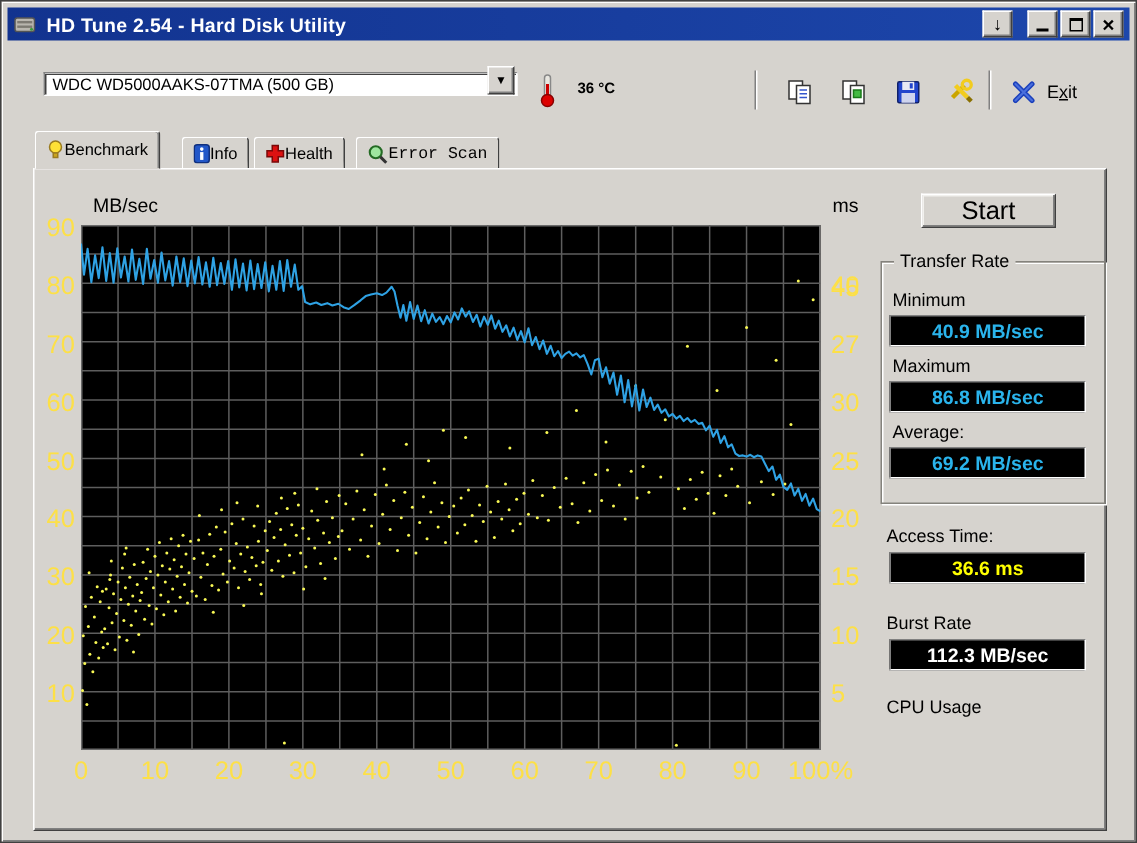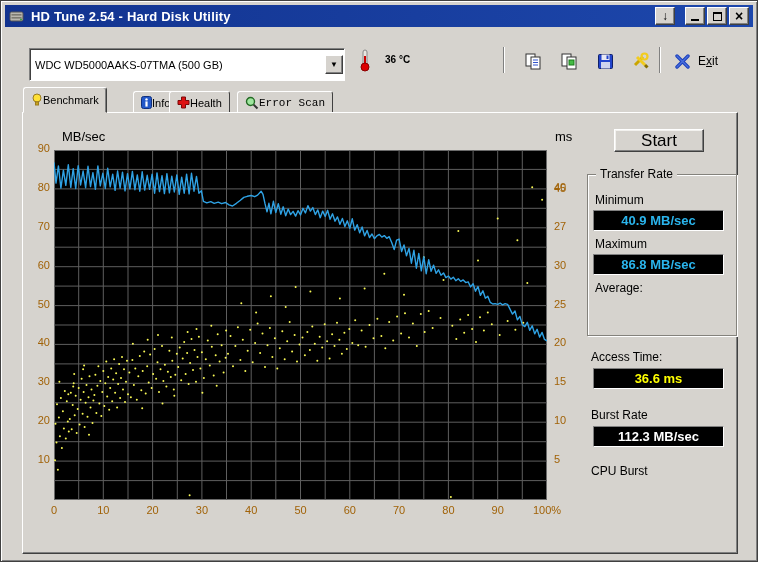--- a/index.html
+++ b/index.html
@@ -11,43 +11,43 @@
   .titlebar{position:absolute;left:4px;top:4px;right:4px;height:22px;
     background:linear-gradient(90deg,#12338f,#1d47ac);display:flex;align-items:center;padding:0 4px;}
   .titlebar .apptitle{color:#fff;font-weight:bold;font-size:13px;margin-left:6px;letter-spacing:.2px;}
   .tbtn{width:20px;height:18px;background:#d6d3ce;border:1px solid;border-color:#fff #404040 #404040 #fff;
     box-shadow:inset -1px -1px 0 #808080;display:flex;align-items:center;justify-content:center;
     font-weight:bold;font-size:12px;line-height:1;}
   .tbtn + .tbtn{margin-left:2px;}
   .minglyph{width:8px;height:2px;background:#000;margin-top:8px;}
   .maxglyph{width:9px;height:9px;border:1px solid #000;border-top-width:2px;}
   
-  .combo{position:absolute;left:28px;top:47px;width:316px;height:33px;background:#fff;
+  .combo{position:absolute;left:28px;top:47px;width:316px;height:16px;background:#fff;
     border:1px solid;border-color:#808080 #fff #fff #808080;box-shadow:inset 1px 1px 0 #404040;
-    display:flex;align-items:center;}
+    display:flex;align-items:flex-end;}
   .combo .combotext{flex:1;padding:0 5px;white-space:nowrap;overflow:hidden;}
   .combo .drop{width:18px;height:19px;margin-right:1px;background:#d6d3ce;border:1px solid;
     border-color:#fff #404040 #404040 #fff;box-shadow:inset -1px -1px 0 #808080;
     display:flex;align-items:center;justify-content:center;font-size:8px;}
   .tsep{position:absolute;top:46px;width:2px;height:26px;border-left:1px solid #808080;border-right:1px solid #fff;}
   .ticonbtn{position:absolute;top:48px;width:24px;height:24px;display:flex;align-items:center;justify-content:center;}
   .temp{position:absolute;left:384px;top:53px;font-weight:bold;font-size:10px;}
   .exitlabel{position:absolute;left:697px;top:53px;font-size:12px;}
   
   .tab{position:absolute;background:#d6d3ce;border:1px solid;border-color:#fff #404040 #d6d3ce #fff;
     border-radius:3px 3px 0 0;display:flex;align-items:center;padding:0 7px;gap:0;}
   .tab.inactive{top:90px;height:22px;border-bottom:none;}
   .tab.active{top:86px;height:26px;z-index:3;box-shadow:inset -1px 0 0 #808080;}
   
   .page{position:absolute;left:21px;top:111px;width:716px;height:442px;background:#d6d3ce;
     border:1px solid;border-color:#fff #404040 #404040 #fff;box-shadow:inset -1px -1px 0 #808080;z-index:1;}
   
   .chartwrap{position:absolute;left:31px;top:37px;width:493px;height:350px;background:#000;}
   .chartwrap svg{display:block;}
-  .tick{position:absolute;font-size:11px;color:#a16207;white-space:nowrap;}
+  .tick{position:absolute;font-size:17px;color:#fde047;white-space:nowrap;}
   .axistitle{position:absolute;font-size:13px;color:#000;white-space:nowrap;}
   
   .startbtn{position:absolute;left:591px;top:16px;width:90px;height:23px;background:#d6d3ce;
     border:1px solid;border-color:#fff #404040 #404040 #fff;box-shadow:inset -1px -1px 0 #808080,inset 1px 1px 0 #f2f1ee;
     display:flex;align-items:center;justify-content:center;font-size:17px;}
   .group{position:absolute;left:564px;top:61px;width:150px;height:162px;
     border:1px solid #84827c;box-shadow:1px 1px 0 #fff,inset 1px 1px 0 #fff;}
   .group .legend{position:absolute;top:-8px;left:8px;background:#d6d3ce;padding:0 4px;font-size:12px;}
   .plabel{position:absolute;font-size:12px;}
   .valbox{position:absolute;left:570px;width:131px;height:21px;background:#000;
@@ -141,21 +141,21 @@
   </div>
   <div class="exitlabel"><span>E</span><span style="text-decoration:underline;">x</span><span>it</span></div>
 
   <div class="tab active" style="left:22px;">
     <svg width="12" height="14" viewBox="0 0 12 14">
       <circle cx="6" cy="5" r="4" fill="#ffe136" stroke="#9a7b20"></circle>
       <rect x="4.5" y="9" width="3" height="3" fill="#caa41e" stroke="#9a7b20"></rect>
     </svg>
     <span>Benchmark</span>
   </div>
-  <div class="tab inactive" style="left:132px;">
+  <div class="tab inactive" style="left:120px;">
     <svg width="11" height="13" viewBox="0 0 11 13">
       <rect x="0.5" y="0.5" width="10" height="12" rx="2" fill="#2257c8" stroke="#10307e"></rect>
       <circle cx="5.5" cy="3.4" r="1.2" fill="#fff"></circle>
       <rect x="4.4" y="5.4" width="2.2" height="5.2" fill="#fff"></rect>
     </svg>
     <span>Info</span>
   </div>
   <div class="tab inactive" style="left:168px;">
     <svg width="13" height="13" viewBox="0 0 13 13">
       <path d="M4.5 1 h4 v3.5 H12 v4 H8.5 V12 h-4 V8.5 H1 v-4 h3.5 Z" fill="#dd1111" stroke="#7a0808"></path>
@@ -527,23 +527,24 @@
       <span class="legend">Transfer Rate</span>
     </div>
 
     <div class="plabel" style="left:572px;top:80px;">Minimum</div>
     <div class="valbox" style="top:97px;color:#2ab4ec;">40.9 MB/sec</div>
 
     <div class="plabel" style="left:572px;top:124px;">Maximum</div>
     <div class="valbox" style="top:141px;color:#2ab4ec;">86.8 MB/sec</div>
 
     <div class="plabel" style="left:572px;top:168px;">Average:</div>
+    <div class="valbox" style="top:185px;color:#2ab4ec;">69.2 MB/sec</div>
 
     <div class="plabel" style="left:568px;top:237px;">Access Time:</div>
     <div class="valbox" style="top:255px;color:#ffff00;">36.6 ms</div>
 
     <div class="plabel" style="left:568px;top:295px;">Burst Rate</div>
     <div class="valbox" style="top:313px;color:#ffffff;">112.3 MB/sec</div>
 
-    <div class="plabel" style="left:568px;top:351px;">CPU Burst</div>
+    <div class="plabel" style="left:568px;top:351px;">CPU Usage</div>
 
   </div>
 </div>
 
 </body></html>

